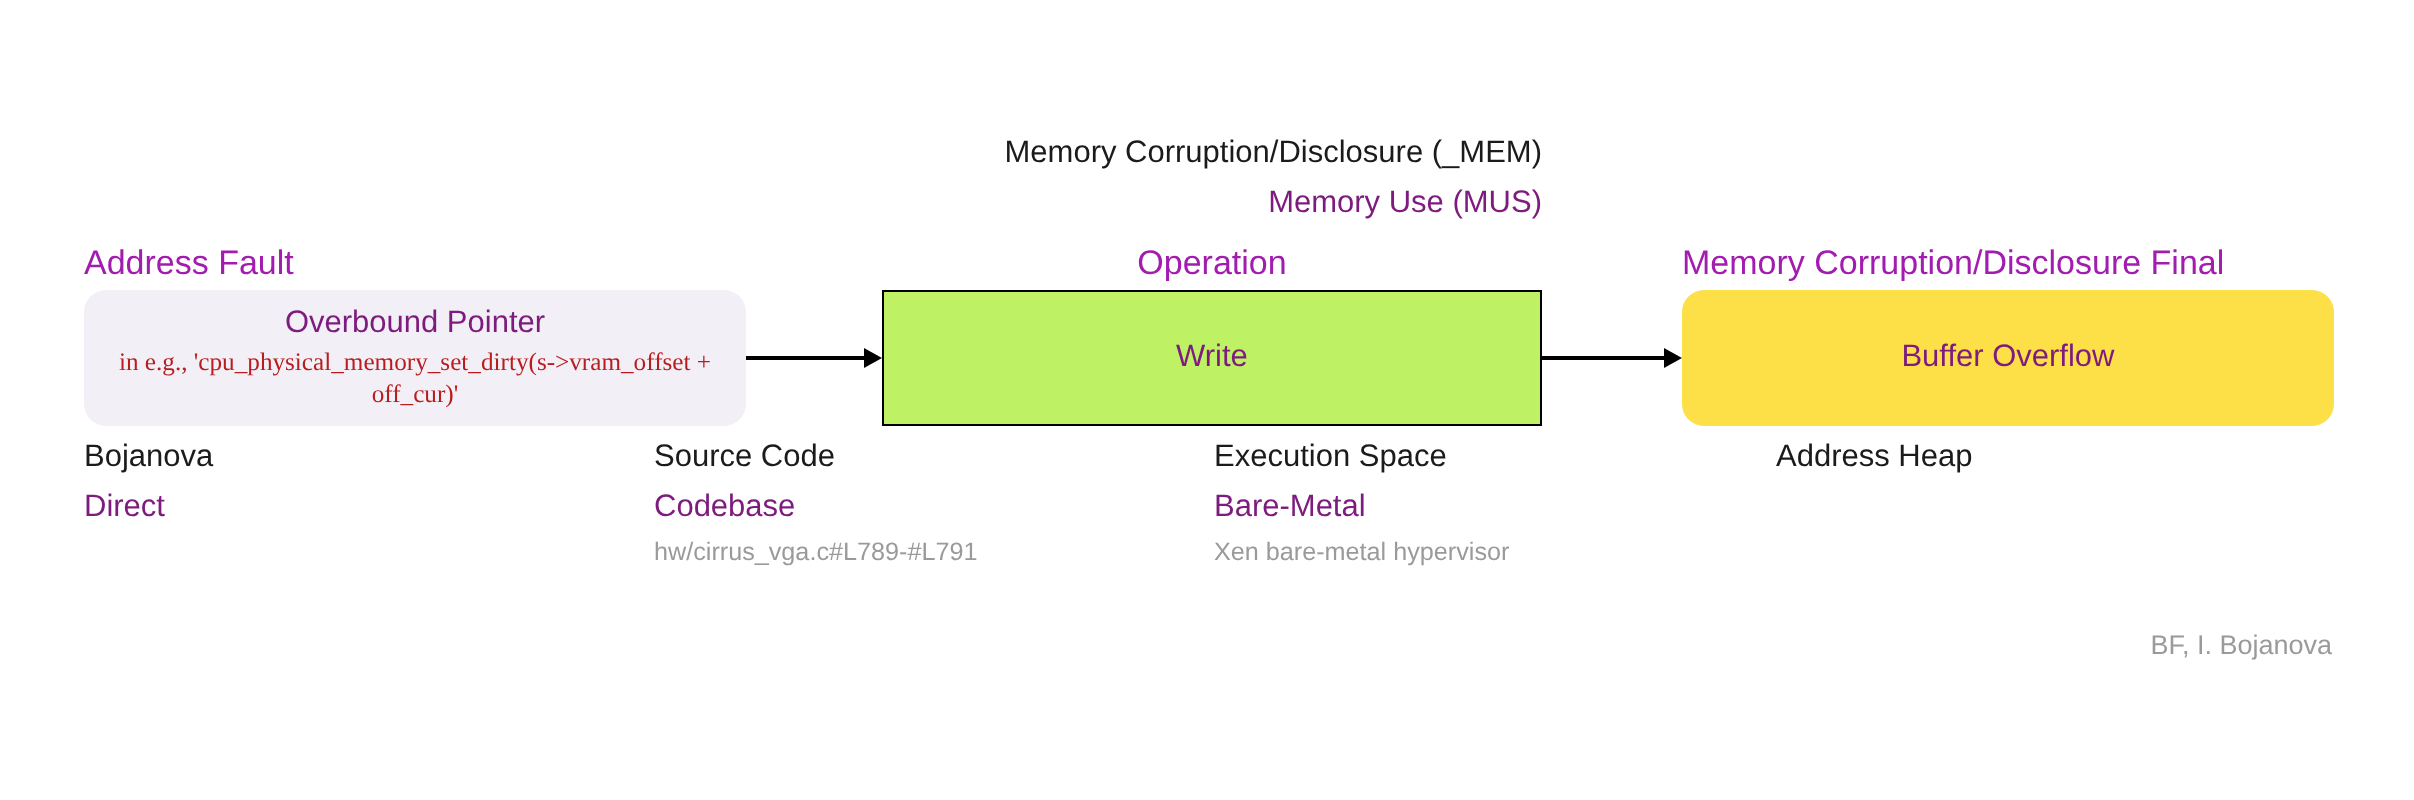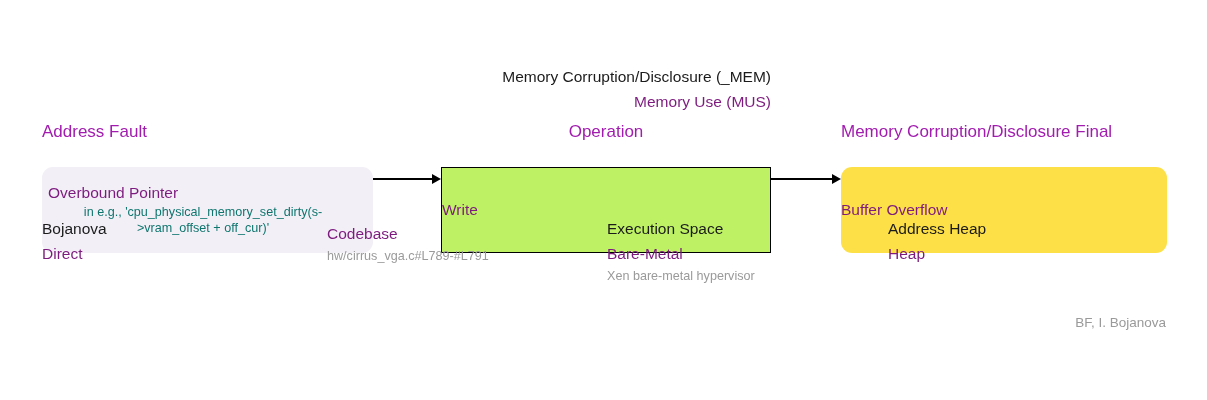--- a/index.html
+++ b/index.html
@@ -51,27 +51,26 @@
   
   #cluster-line1, #cluster-line2 {
     left: 441px;
     width: 330px;
   }
 
   
   .node {
     position: absolute;
     top: 145px;
-    height: 86px;
+    height: 68px;
     box-sizing: border-box;
     display: flex;
     flex-direction: column;
-    align-items: flex-start;
+    align-items: center;
     justify-content: center;
-    margin-top: 22px;
   }
 
   #node-address-fault {
     left: 42px;
     width: 331px;
     background: #f2eff7;
     border-radius: 11px;
     padding: 0 6px;
   }
   #node-operation {
@@ -88,25 +87,26 @@
   }
 
   .node-title {
     font-size: 15.5px;
     color: #7d1b7e;
     line-height: 1.2;
     text-align: center;
   }
   .node-sub {
     font-size: 12.6px;
-    color: #0f766e;
+    color: #b91c1c;
     line-height: 1.28;
     text-align: center;
     margin-top: 2px;
     max-width: 310px;
+    font-family: Liberation Serif, serif;
   }
 
   
   #cap-address-fault { left: 42px;  top: 122px; }
   #cap-operation     { left: 441px; top: 122px; width: 330px; text-align: center; }
   #cap-final         { left: 841px; top: 122px; }
 
   
   .arrow {
     position: absolute;
@@ -211,30 +211,30 @@
   <div class="node" id="node-final">
     <div class="node-title">Buffer Overflow</div>
   </div>
 
   <div class="attr" id="attr-mechanism">
     <div class="attr-label">Bojanova</div>
     <div class="attr-value">Direct</div>
   </div>
 
   <div class="attr" id="attr-source-code">
+    <div class="attr-label">Source Code</div>
     <div class="attr-value">Codebase</div>
     <div class="attr-detail">hw/cirrus_vga.c#L789-#L791</div>
   </div>
 
   <div class="attr" id="attr-execution-space">
     <div class="attr-label">Execution Space</div>
     <div class="attr-value">Bare-Metal</div>
     <div class="attr-detail">Xen bare-metal hypervisor</div>
   </div>
 
   <div class="attr" id="attr-address-state">
     <div class="attr-label">Address Heap</div>
-    <div class="attr-value">Heap</div>
   </div>
 
   <div id="credit">BF, I. Bojanova</div>
 
 </div>
 
 </body></html>

